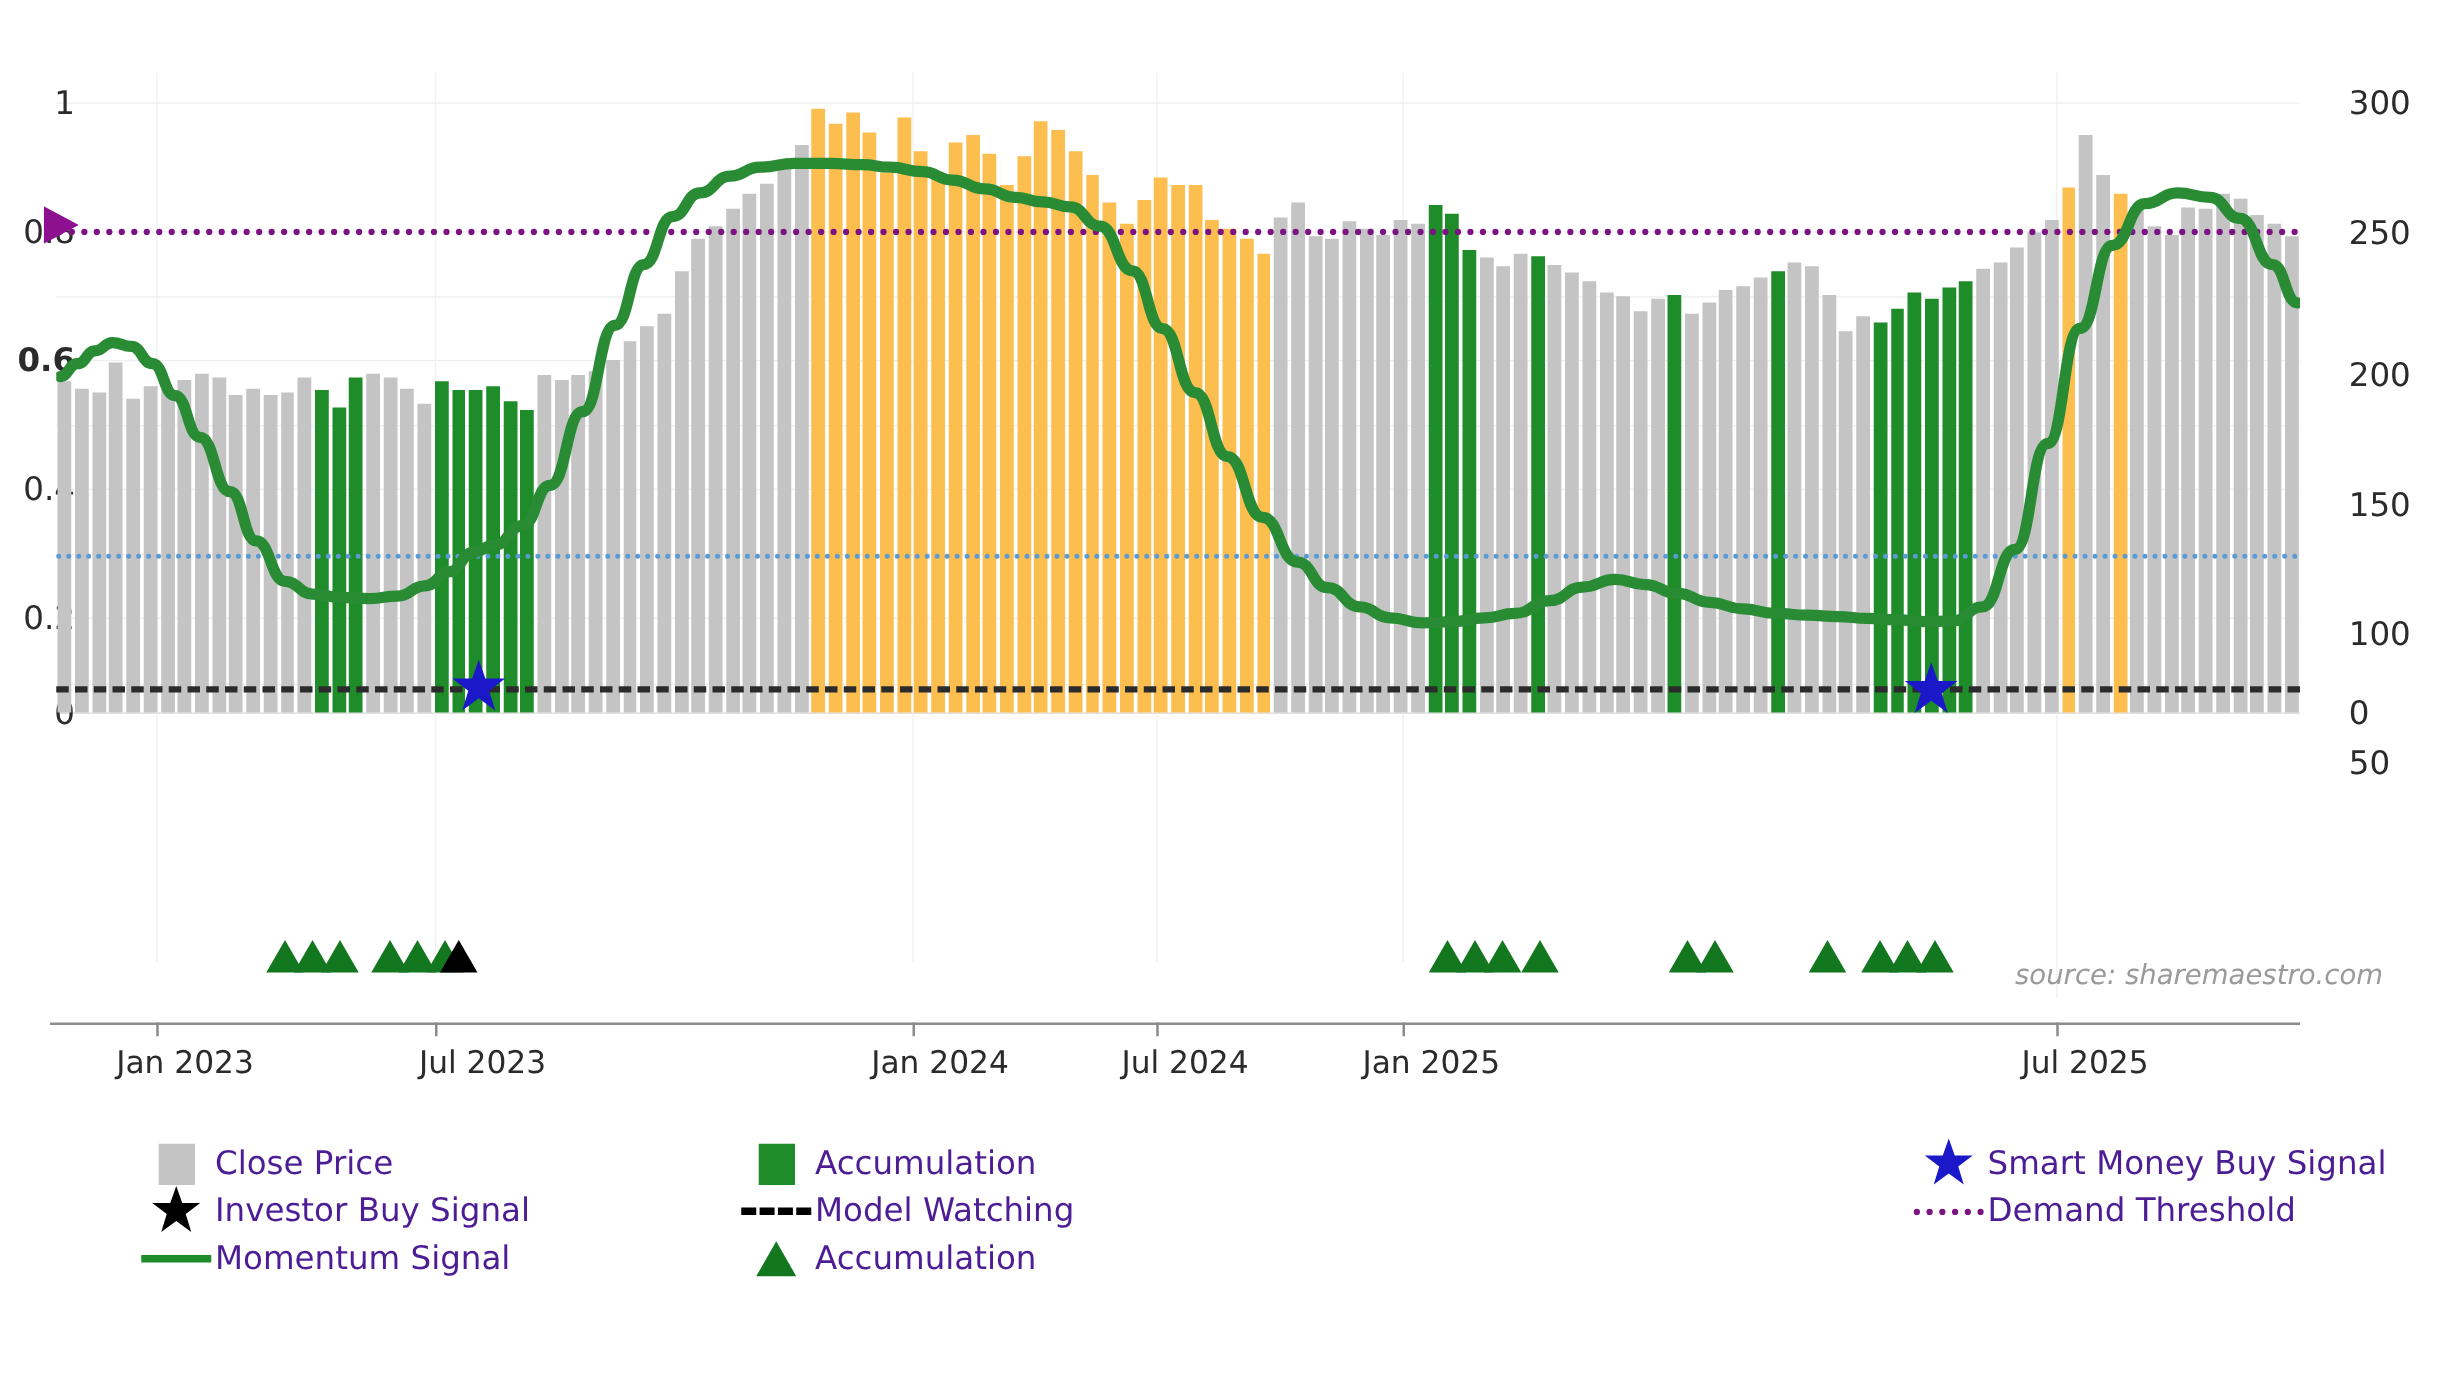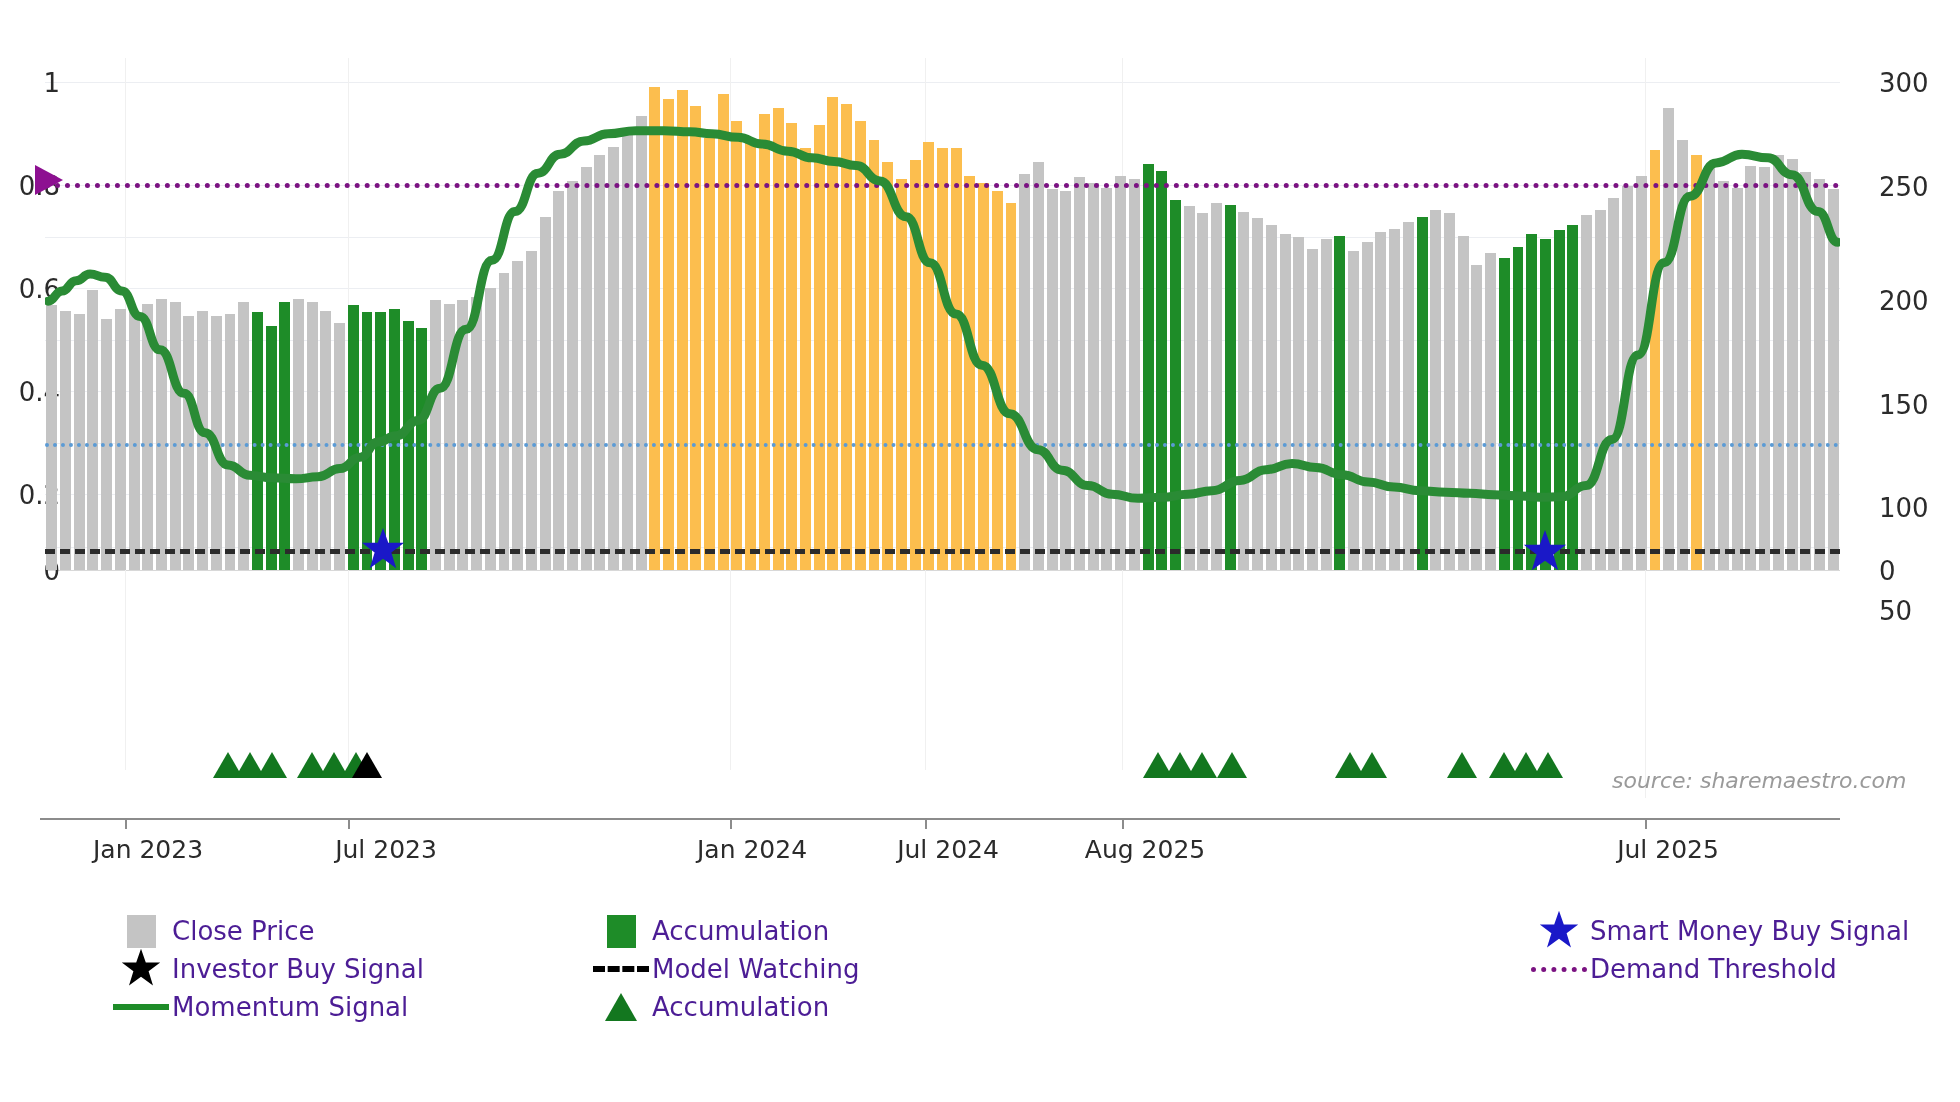--- a/index.html
+++ b/index.html
@@ -153,21 +153,21 @@
 
   <div class="vgrid" style="left:125px;"></div>
   <div class="vgrid" style="left:348px;"></div>
   <div class="vgrid" style="left:730px;"></div>
   <div class="vgrid" style="left:925px;"></div>
   <div class="vgrid" style="left:1122px;"></div>
   <div class="vgrid" style="left:1645px;height:740px;"></div>
 
   <div class="ylabel-left" style="top:70px;">1</div>
   <div class="ylabel-left" style="top:173px;">0.8</div>
-  <div class="ylabel-left" style="top:276px;">0.6</div>
+  <div class="ylabel-left" style="top:276px;font-weight:bold;">0.6</div>
   <div class="ylabel-left" style="top:379px;">0.4</div>
   <div class="ylabel-left" style="top:482px;">0.2</div>
   <div class="ylabel-left" style="top:558px;">0</div>
 
   <div class="ylabel-right" style="top:70px;">300</div>
   <div class="ylabel-right" style="top:174px;">250</div>
   <div class="ylabel-right" style="top:288px;">200</div>
   <div class="ylabel-right" style="top:392px;">150</div>
   <div class="ylabel-right" style="top:495px;">100</div>
   <div class="ylabel-right" style="top:598px;">50</div>
@@ -349,21 +349,21 @@
   <div class="xtick" style="left:348px;"></div>
   <div class="xtick" style="left:730px;"></div>
   <div class="xtick" style="left:925px;"></div>
   <div class="xtick" style="left:1122px;"></div>
   <div class="xtick" style="left:1645px;"></div>
 
   <div class="xlabel" style="left:148px;">Jan 2023</div>
   <div class="xlabel" style="left:370px;margin-left:16px;">Jul 2023</div>
   <div class="xlabel" style="left:752px;">Jan 2024</div>
   <div class="xlabel" style="left:948px;">Jul 2024</div>
-  <div class="xlabel" style="left:1145px;">Aug 2025</div>
+  <div class="xlabel" style="left:1145px;">Jan 2025</div>
   <div class="xlabel" style="left:1668px;">Jul 2025</div>
 
   <div class="source" style="left:1612px;top:768px;">source: sharemaestro.com</div>
 
   <div id="legend">
       <div class="leg-item" style="left: 110px; top: 0px;">
         <div class="sw">
           <div class="sw-box" style="background: rgb(196, 196, 196);"></div>
         </div>
         <span class="leg-text">Close Price</span>

